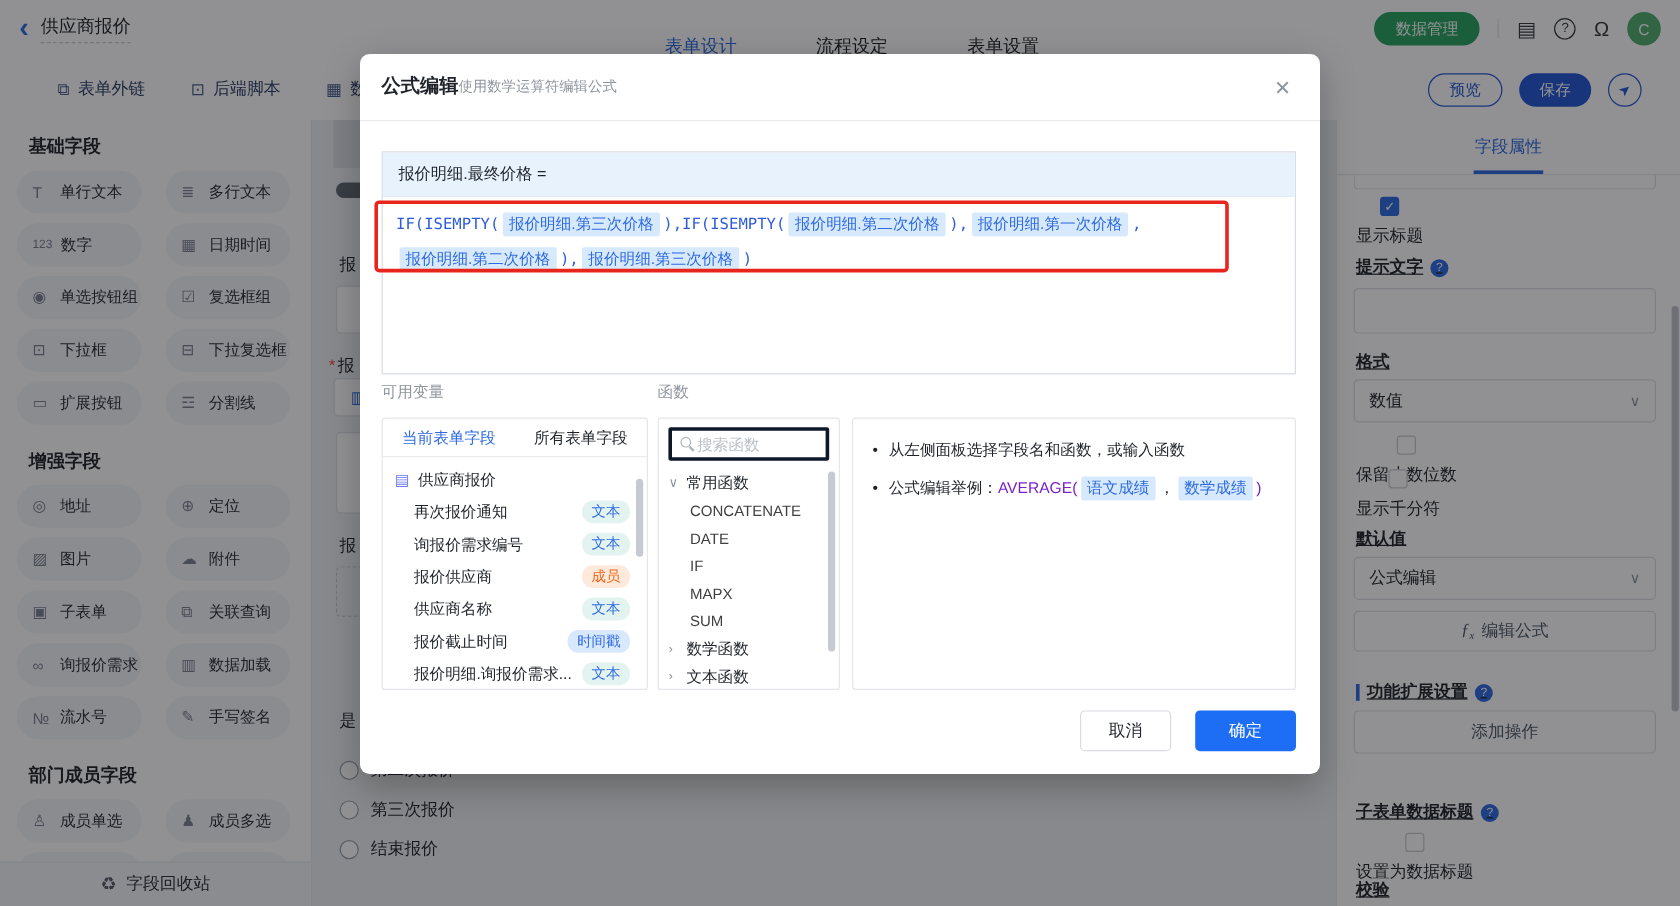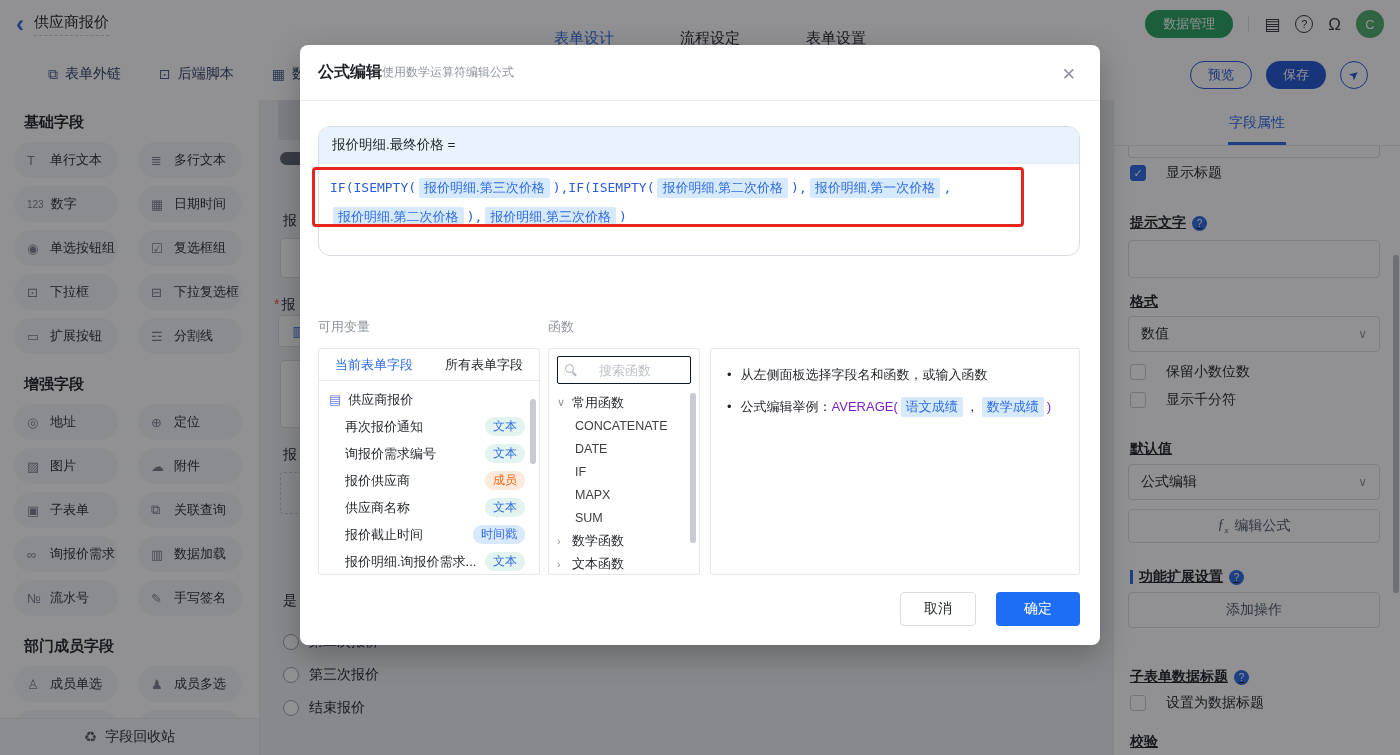--- a/index.html
+++ b/index.html
@@ -83,38 +83,38 @@
   .q-blue { width:15px; height:15px; border-radius:50%; background:#2e6be0; color:#fff; font-size:10px;
     display:inline-flex; align-items:center; justify-content:center; font-weight:normal; cursor:pointer; }
   .r-input { position:absolute; background:#fff; border:1px solid #dcdfe6; border-radius:4px; }
   .r-select { position:absolute; background:#fff; border:1px solid #dcdfe6; border-radius:4px;
     display:flex; align-items:center; padding:0 12px; font-size:14px; color:#1f2329; cursor:pointer; }
   .r-select .chev { margin-left:auto; color:#8f959e; font-size:12px; }
   .r-btn { position:absolute; background:#fff; border:1px solid #dcdfe6; border-radius:4px;
     display:flex; align-items:center; justify-content:center; gap:6px; font-size:14px; color:#4e5969; cursor:pointer; }
   .fx { font-style:italic; font-family:"Liberation Serif","DejaVu Serif",serif; }
   .fx sub { font-size:9px; }
-  .checkrow { position:absolute; display:flex; align-items:center; gap:20px; font-size:14px; color:#1f2329; }
+  .checkrow { position:absolute; display:flex; align-items:center; gap:8px; font-size:14px; color:#1f2329;flex-direction:column; }
   .cb { width:16px; height:16px; border:1px solid #c9ccd4; border-radius:3px; background:#fff; cursor:pointer; position:relative; }
   .cb.checked { background:#2e6be0; border-color:#2e6be0; }
   .cb.checked::after { content:"✓"; position:absolute; left:2.5px; top:0.5px; color:#fff; font-size:11px; }
   .blue-bar { width:3px; height:14px; background:#2e6be0; display:inline-block; }
   .r-scroll { position:absolute; right:1px; top:155px; width:6px; height:338px; border-radius:3px; background:#bfc3cb; cursor:pointer; }
 
   
   .overlay { position:absolute; left:0; top:0; width:1400px; height:755px; background:rgba(10,12,16,0.45); z-index:10; }
   .modal { position:absolute; left:300px; top:45px; width:800px; height:600px; background:#fff;
     border-radius:8px; z-index:20; box-shadow:0 10px 30px rgba(0,0,0,0.25); }
   .m-header { position:absolute; left:0; top:0; width:100%; height:56px; border-bottom:1px solid #e8eaee;
     display:flex; align-items:center; padding:0 18px; }
   .m-title { font-size:16px; font-weight:600; color:#1f2329; }
   .m-sub { font-size:12px; color:#8f959e; margin-left:0; }
   .m-close { position:absolute; right:24px; top:19px; font-size:17px; color:#8f959e; cursor:pointer; }
 
-  .editor { position:absolute; left:18px; top:81px; width:762px; height:130px; border:1px solid #d8dce3; border-radius:12px; overflow:hidden; }
+  .editor { position:absolute; left:18px; top:81px; width:762px; height:186px; border:1px solid #d8dce3; border-radius:1px; overflow:hidden; }
   .editor-target { height:37px; background:#e7f2fc; border-bottom:1px solid #e2edf8; display:flex;
     align-items:center; padding:0 13px; font-size:13.5px; color:#1f2329; }
   .editor-code { padding:9px 11px; font-family:"DejaVu Sans Mono","Liberation Mono",monospace;
     font-size:13px; color:#2d5cd8; line-height:29px; cursor:text; }
   .chip { display:inline-block; padding:0 5px; margin:0 3px; border-radius:2px; background:#d7e9fc;
     color:#2e6be0; font-family:"Liberation Sans","DejaVu Sans",sans-serif; font-size:13px; line-height:20px; }
   .annotation { position:absolute; left:12px; top:122px; width:712px; height:60px;
     border:3px solid #e8251d; border-radius:4px; pointer-events:none; z-index:5; }
 
   .p-label { position:absolute; top:273px; font-size:13px; color:#8f959e; }
@@ -129,22 +129,22 @@
   .v-root .ic { color:#6b7cf2; font-size:13px; }
   .v-row { display:flex; align-items:center; height:27px; padding:0 14px 0 26px; font-size:13px; cursor:pointer; }
   .v-row .nm { flex:1; white-space:nowrap; overflow:hidden; text-overflow:ellipsis; color:#1f2329; }
   .badge { font-size:12px; padding:1px 8px; border-radius:9px; white-space:nowrap; }
   .b-text { background:#e3f4f0; color:#2f6be4; }
   .b-member { background:#fdeadc; color:#f2691d; }
   .b-time { background:#d9e9fd; color:#2f6be4; }
   .v-scroll { position:absolute; right:3px; top:50px; width:6px; height:65px; border-radius:3px; background:#c7cad1; cursor:pointer; }
 
   .fpanel { left:248px; width:152px; }
-  .fsearch-wrap { margin:7px 8px; height:28px; border:1px solid #0f172a; border-radius:2px;
-    display:flex; align-items:center; padding:0 7px; gap:22px; }
+  .fsearch-wrap { margin:7px 8px; height:28px; border:3px solid #0f172a; border-radius:2px;
+    display:flex; align-items:center; padding:0 7px; gap:2px; }
   .search-ic { position:relative; width:12px; height:12px; flex:none; }
   .search-ic::before { content:""; position:absolute; width:7px; height:7px; border:1.5px solid #aeb4bd; border-radius:50%; left:0; top:0; }
   .search-ic::after { content:""; position:absolute; width:5px; height:1.5px; background:#aeb4bd; transform:rotate(45deg); left:7px; top:9px; }
   .fsearch { border:none; outline:none; width:100%; font-size:13px; color:#1f2329; font-family:inherit; }
   .fsearch::placeholder { color:#bcc0c6; }
   .f-group { display:flex; align-items:center; gap:5px; height:23px; padding-left:8px; font-size:13px; color:#1f2329; cursor:pointer; }
   .f-group .caret { color:#8f959e; font-size:11px; width:10px; }
   .f-item { height:23px; padding-left:26px; font-size:12.5px; color:#404040; display:flex; align-items:center; cursor:pointer; }
   .f-scroll { position:absolute; right:3px; top:44px; width:6px; height:150px; border-radius:3px; background:#c7cad1; cursor:pointer; }
 

